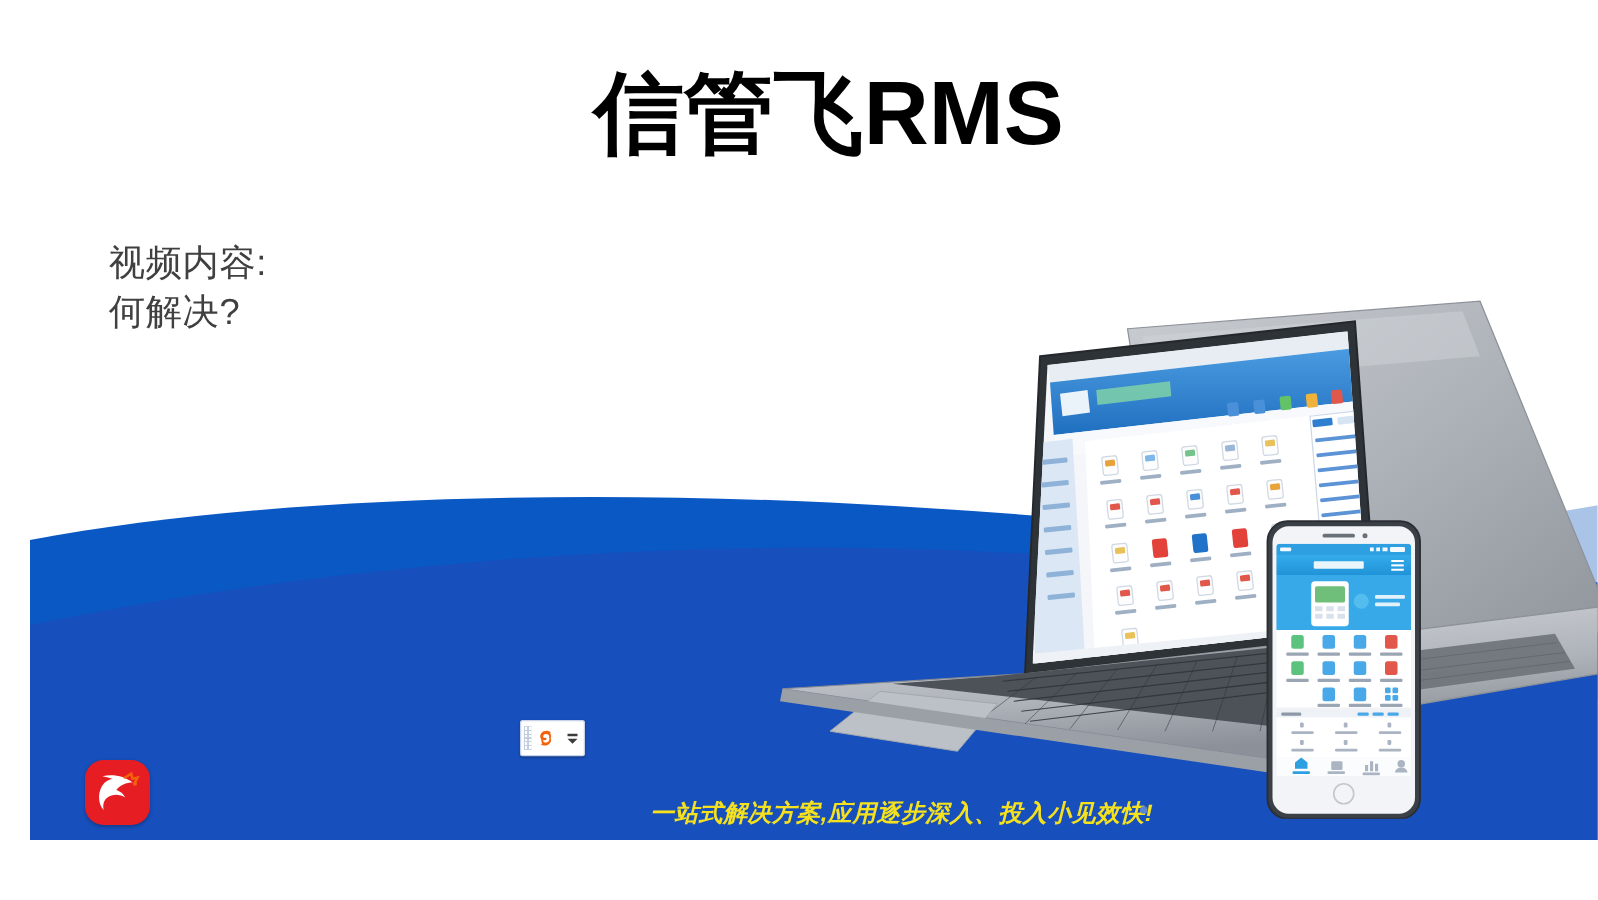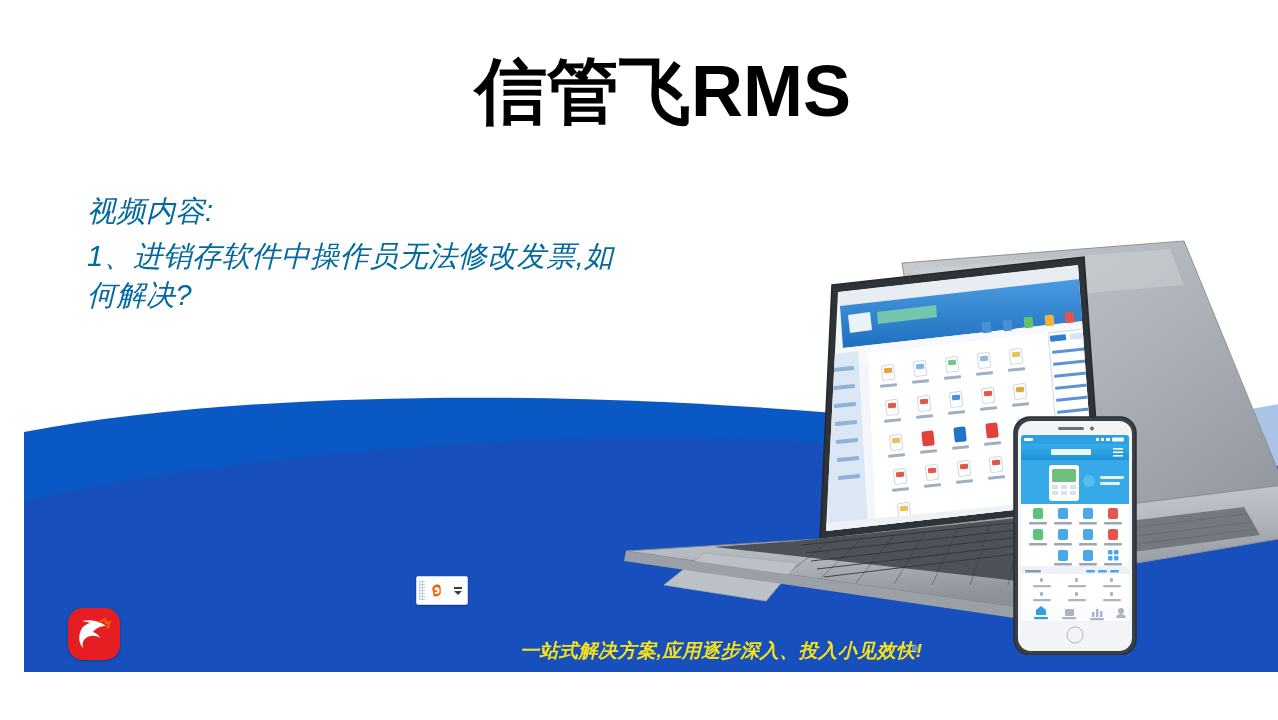--- a/index.html
+++ b/index.html
@@ -34,22 +34,21 @@
   }
 
   
   .content-block{
     position:absolute;
     left:63px;top:192px;
     width:690px;
   }
   .content-line{
     font-size:29px;
-    font-style:italic;
-    color:#0369a1;
+    color:#404040;
     line-height:1.35;
     letter-spacing:0.5px;
   }
   .content-line.para{margin-top:6px;}
 
   
   .devices{
     position:absolute;
     left:560px;top:235px;
     width:718px;height:420px;
@@ -150,21 +149,20 @@
       <path d="M 0 500 C 230 452, 520 428, 780 442
                C 1010 454, 1160 482, 1278 512
                L 1278 720 L 0 720 Z" fill="#174fbc"></path>
     </svg>
   </div>
 
   <div class="title">信管飞RMS</div>
 
   <div class="content-block">
     <div class="content-line">视频内容:</div>
-    <div class="content-line para">1、进销存软件中操作员无法修改发票,如</div>
     <div class="content-line">何解决?</div>
   </div>
 
   <div class="devices">
     <svg viewBox="0 0 718 420" aria-hidden="true">
       <defs>
         <linearGradient id="alu" x1="0" y1="0" x2="1" y2="1">
           <stop offset="0" stop-color="#d9dce0"></stop>
           <stop offset="0.45" stop-color="#b8bcc2"></stop>
           <stop offset="1" stop-color="#9ca1a8"></stop>

